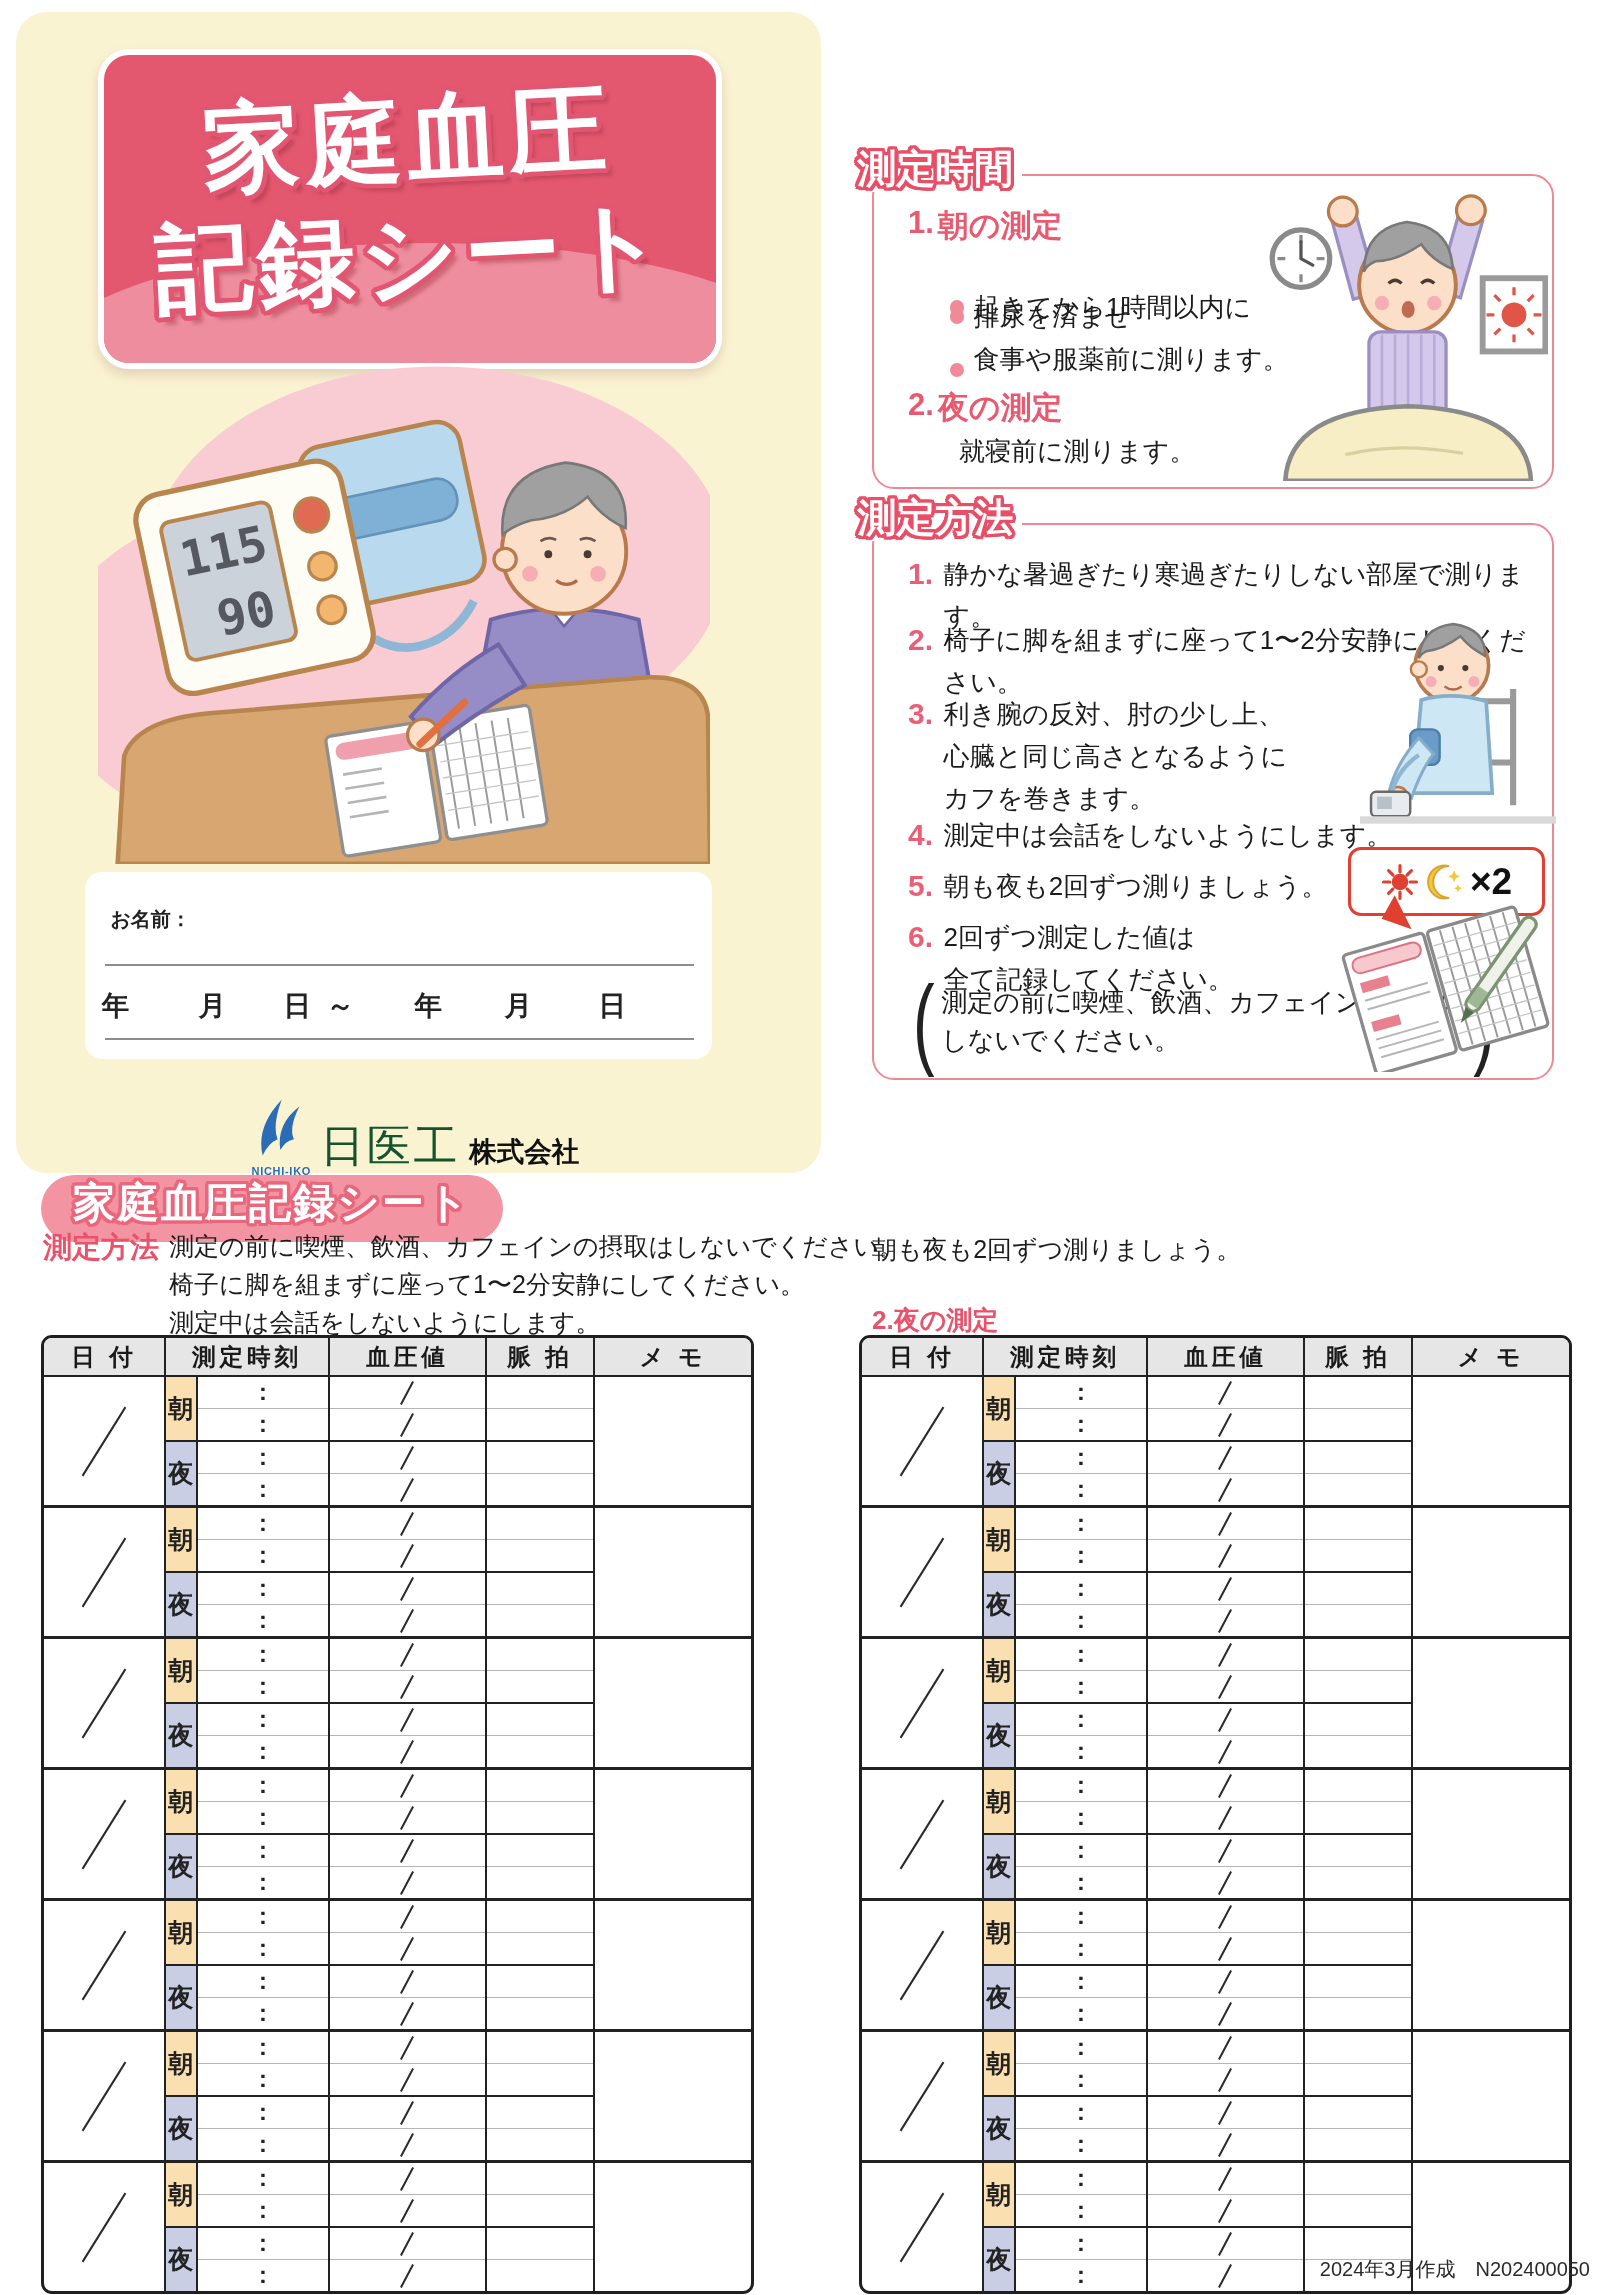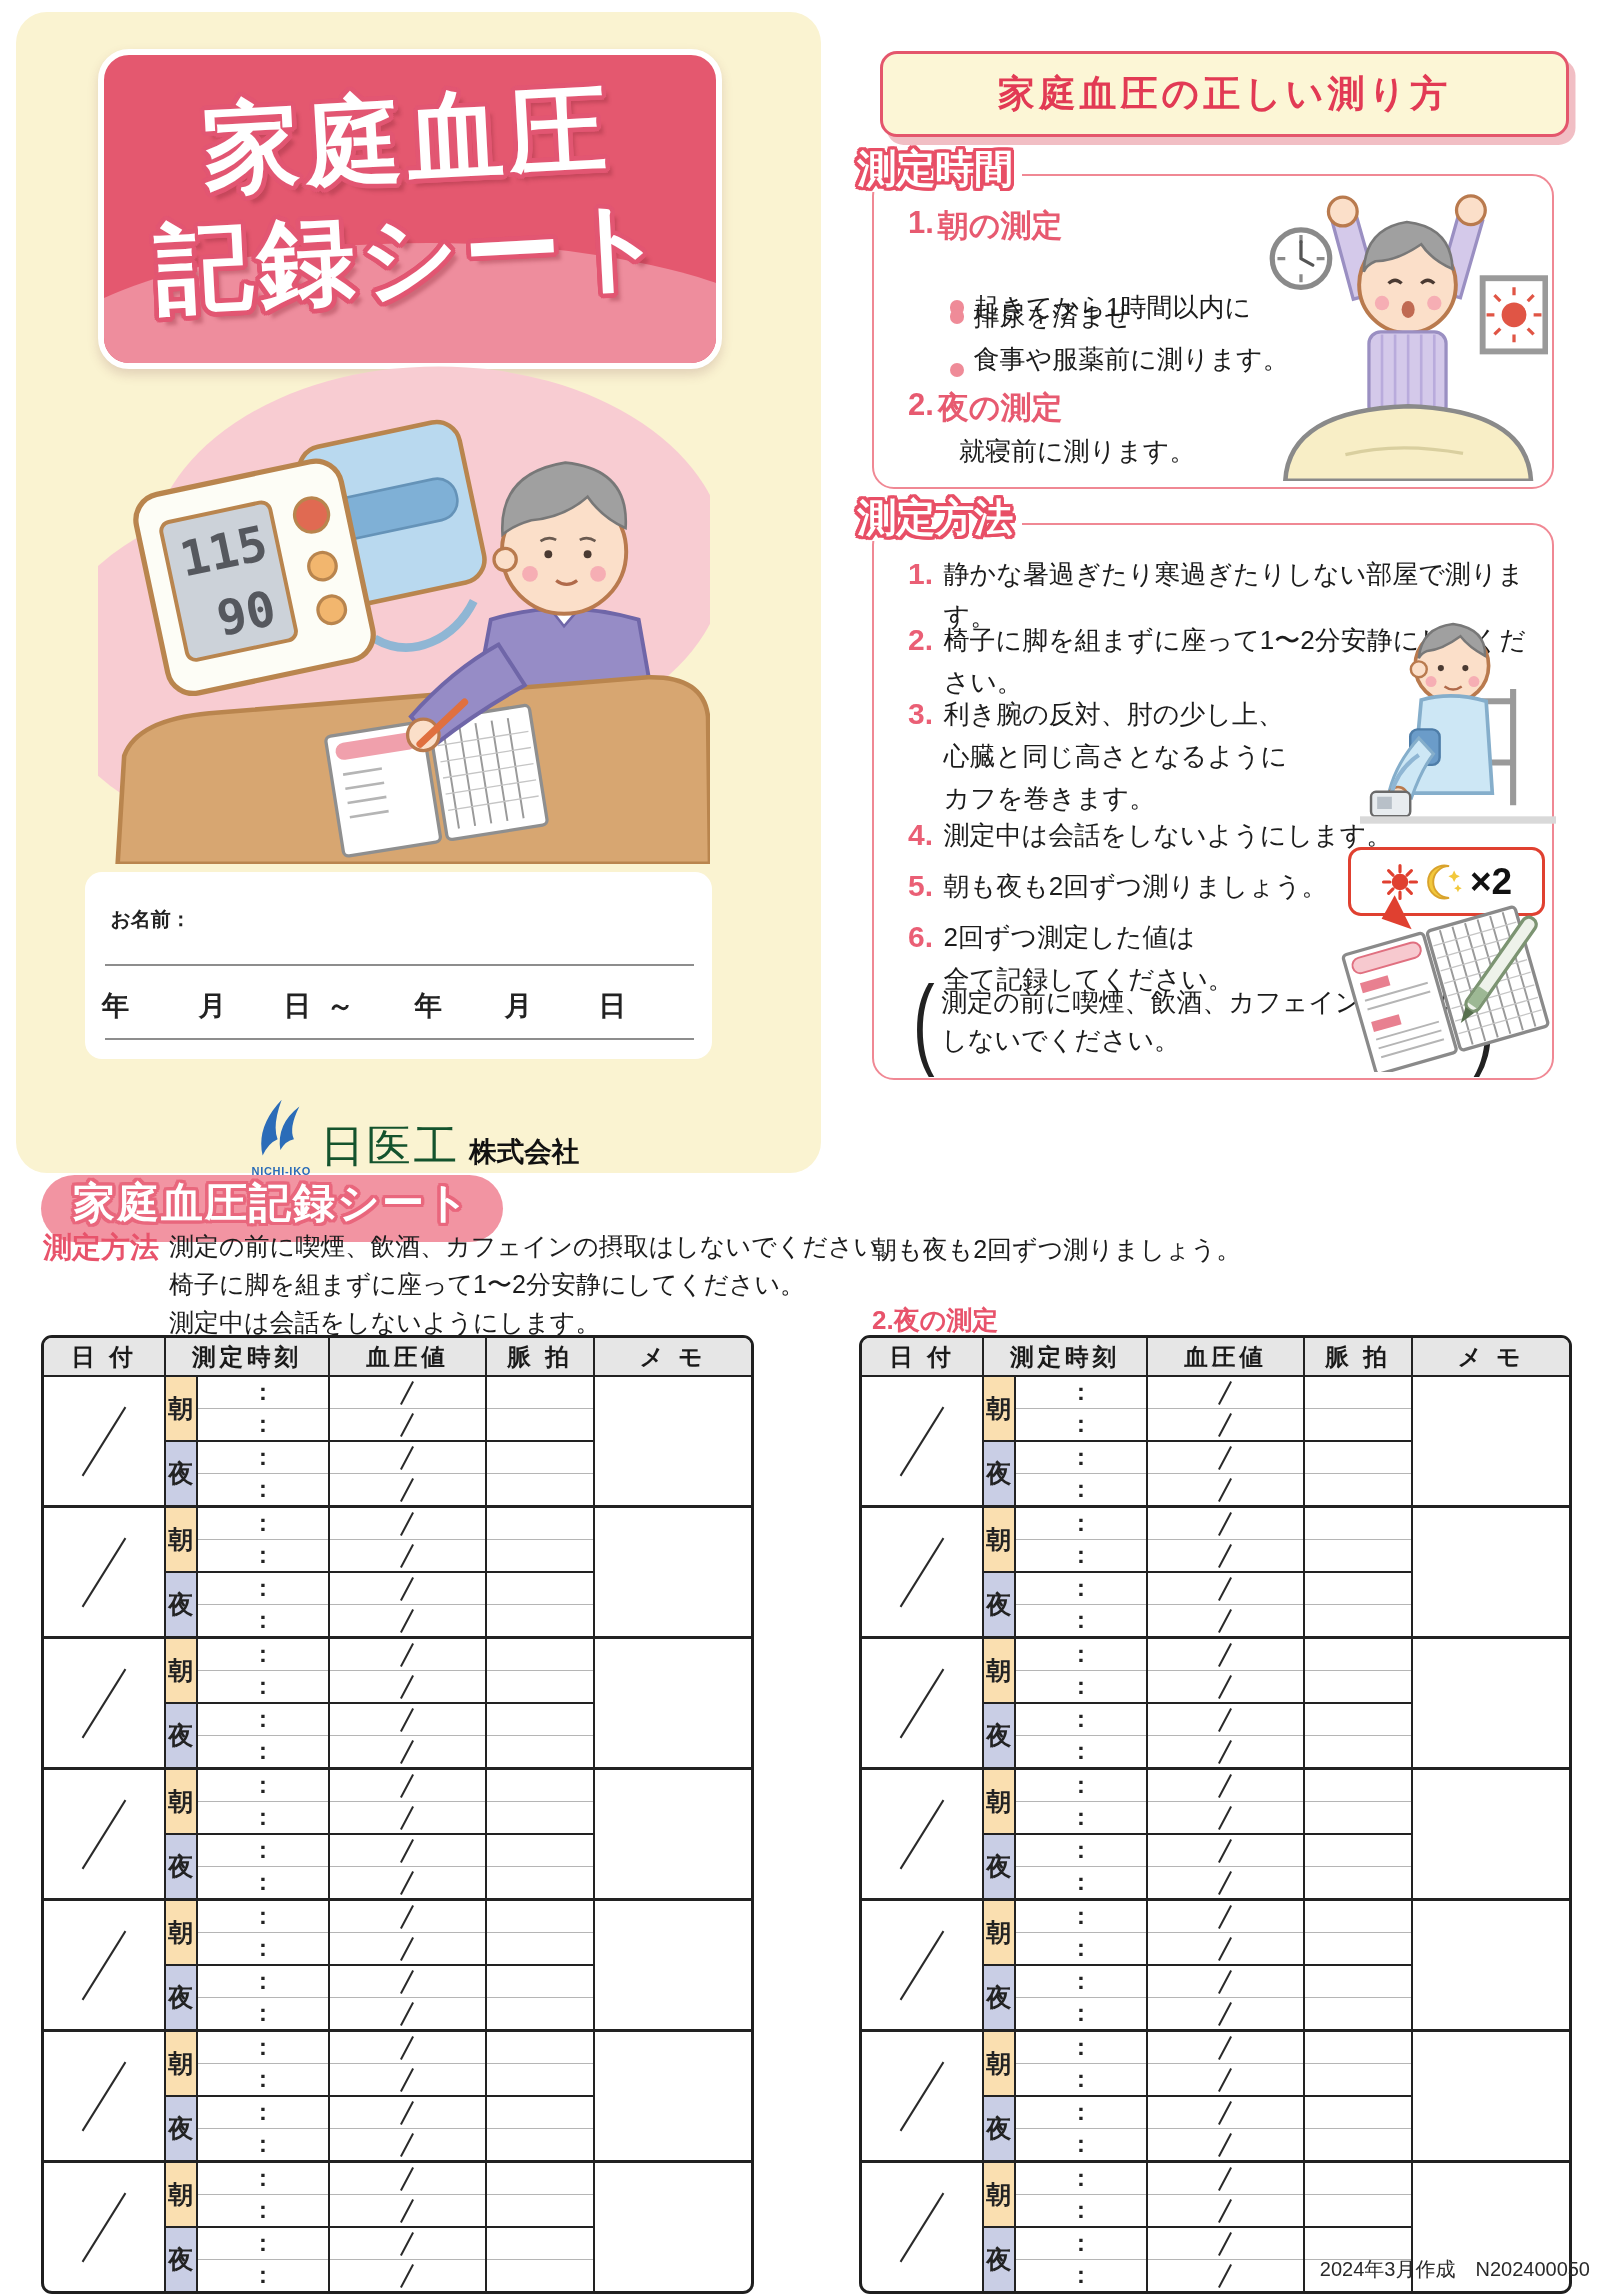--- a/index.html
+++ b/index.html
@@ -185,23 +185,20 @@
           <path d="M8,86 Q-2,44 36,4 Q22,42 30,62 Q16,68 8,86 Z" fill="#2b6cb8"></path>
           <path d="M34,78 Q28,40 62,14 Q46,46 54,62 Q42,64 34,78 Z" fill="#2b6cb8"></path>
         </svg>
         <div class="logo-romaji">NICHI-IKO</div>
       </div>
       <span class="logo-name">日医工</span>
       <span class="logo-suffix">株式会社</span>
     </div>
   </div>
 
-  <div class="abs guide-header">
-    <span>家庭血圧の正しい測り方</span>
-  </div>
 
   <div class="abs guide-box timing-box">
     <div class="g-item-title" style="left:34px;top:29px;">
       <span>1.</span>
       <span>朝の測定</span>
     </div>
     <div class="g-bullet" style="left:76px;top:80px;margin-top:34px;">
         <span class="dot"></span>
       <span>起きてから1時間以内に</span>
       </div>

